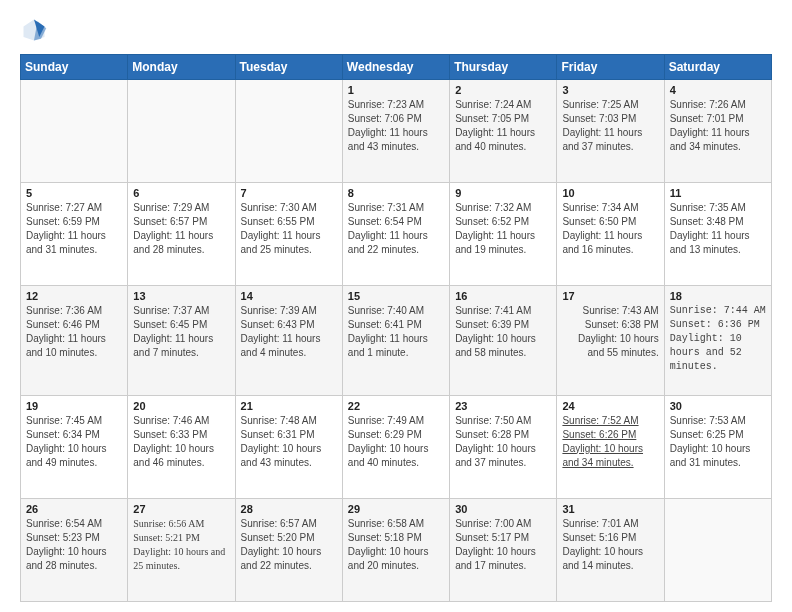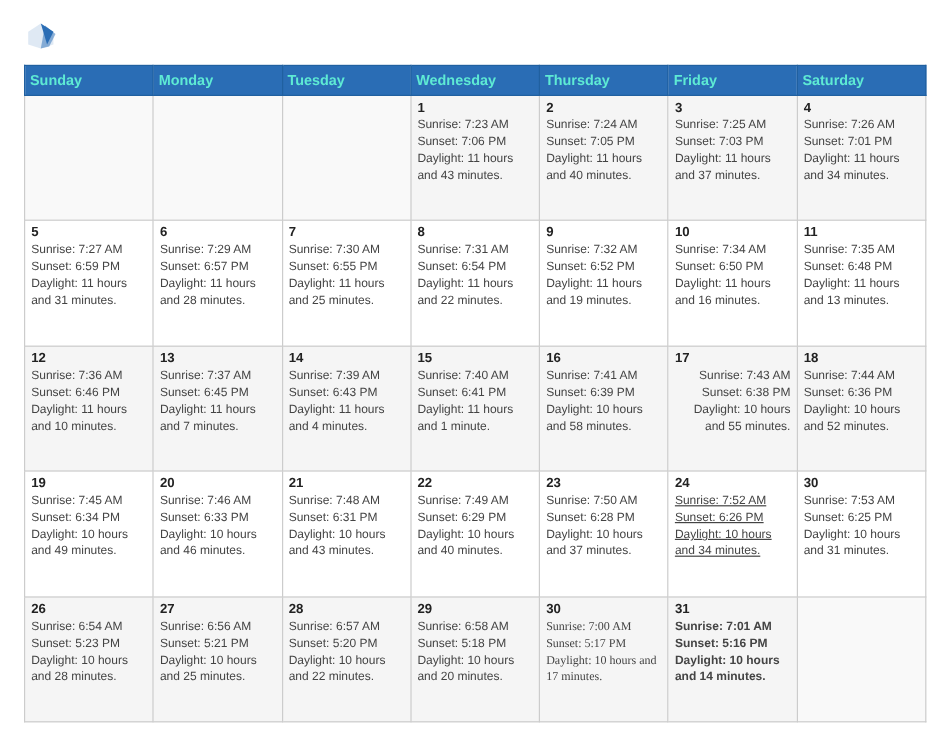--- a/index.html
+++ b/index.html
@@ -62,21 +62,21 @@
     }
     .calendar {
       flex: 1;
       border: 1px solid #ccc;
       border-collapse: collapse;
       width: 100%;
       table-layout: fixed;
     }
     .calendar th {
       background-color: #2a6db5;
-      color: #5eead4;
+      color: #ffffff;
       font-size: 12px;
       font-weight: bold;
       padding: 5px 4px;
       text-align: left;
       border: 1px solid #2060a0;
     }
     .calendar td {
       vertical-align: top;
       padding: 4px 5px;
       border: 1px solid #ccc;
@@ -204,21 +204,21 @@
           </td>
           <td>
             <span class="day-number">10</span>
             <div class="cell-content" style="white-space: pre-line;">Sunrise: 7:34 AM
 Sunset: 6:50 PM
 Daylight: 11 hours and 16 minutes.</div>
           </td>
           <td>
             <span class="day-number">11</span>
             <div class="cell-content" style="white-space: pre-line;">Sunrise: 7:35 AM
-Sunset: 6:48 PM
+Sunset: 3:48 PM
 Daylight: 11 hours and 13 minutes.</div>
           </td>
         </tr>
         <tr>
           <td>
             <span class="day-number">12</span>
             <div class="cell-content" style="white-space: pre-line;">Sunrise: 7:36 AM
 Sunset: 6:46 PM
 Daylight: 11 hours and 10 minutes.</div>
           </td>
@@ -247,21 +247,21 @@
 Daylight: 10 hours and 58 minutes.</div>
           </td>
           <td>
             <span class="day-number">17</span>
             <div class="cell-content" style="white-space: pre-line; text-align: right;">Sunrise: 7:43 AM
 Sunset: 6:38 PM
 Daylight: 10 hours and 55 minutes.</div>
           </td>
           <td>
             <span class="day-number">18</span>
-            <div class="cell-content" style="white-space: pre-line;">Sunrise: 7:44 AM
+            <div class="cell-content" style="white-space: pre-line; font-family: Liberation Mono, monospace;">Sunrise: 7:44 AM
 Sunset: 6:36 PM
 Daylight: 10 hours and 52 minutes.</div>
           </td>
         </tr>
         <tr>
           <td>
             <span class="day-number">19</span>
             <div class="cell-content" style="white-space: pre-line;">Sunrise: 7:45 AM
 Sunset: 6:34 PM
 Daylight: 10 hours and 49 minutes.</div>
@@ -305,45 +305,45 @@
         </tr>
         <tr>
           <td>
             <span class="day-number">26</span>
             <div class="cell-content" style="white-space: pre-line;">Sunrise: 6:54 AM
 Sunset: 5:23 PM
 Daylight: 10 hours and 28 minutes.</div>
           </td>
           <td>
             <span class="day-number">27</span>
-            <div class="cell-content" style="white-space: pre-line;">Sunrise: 6:56 AM
+            <div class="cell-content" style="white-space: pre-line; font-family: Liberation Serif, serif;">Sunrise: 6:56 AM
 Sunset: 5:21 PM
 Daylight: 10 hours and 25 minutes.</div>
           </td>
           <td>
             <span class="day-number">28</span>
             <div class="cell-content" style="white-space: pre-line;">Sunrise: 6:57 AM
 Sunset: 5:20 PM
 Daylight: 10 hours and 22 minutes.</div>
           </td>
           <td>
             <span class="day-number">29</span>
             <div class="cell-content" style="white-space: pre-line;">Sunrise: 6:58 AM
 Sunset: 5:18 PM
 Daylight: 10 hours and 20 minutes.</div>
           </td>
           <td>
             <span class="day-number">30</span>
-            <div class="cell-content" style="white-space: pre-line; font-family: Liberation Serif, serif;">Sunrise: 7:00 AM
+            <div class="cell-content" style="white-space: pre-line;">Sunrise: 7:00 AM
 Sunset: 5:17 PM
 Daylight: 10 hours and 17 minutes.</div>
           </td>
           <td>
             <span class="day-number">31</span>
-            <div class="cell-content" style="white-space: pre-line; font-weight: bold;">Sunrise: 7:01 AM
+            <div class="cell-content" style="white-space: pre-line;">Sunrise: 7:01 AM
 Sunset: 5:16 PM
 Daylight: 10 hours and 14 minutes.</div>
           </td>
           <td class="empty-cell"></td>
         </tr>
       </tbody>
   </table>
 </div>
 
 </body></html>

